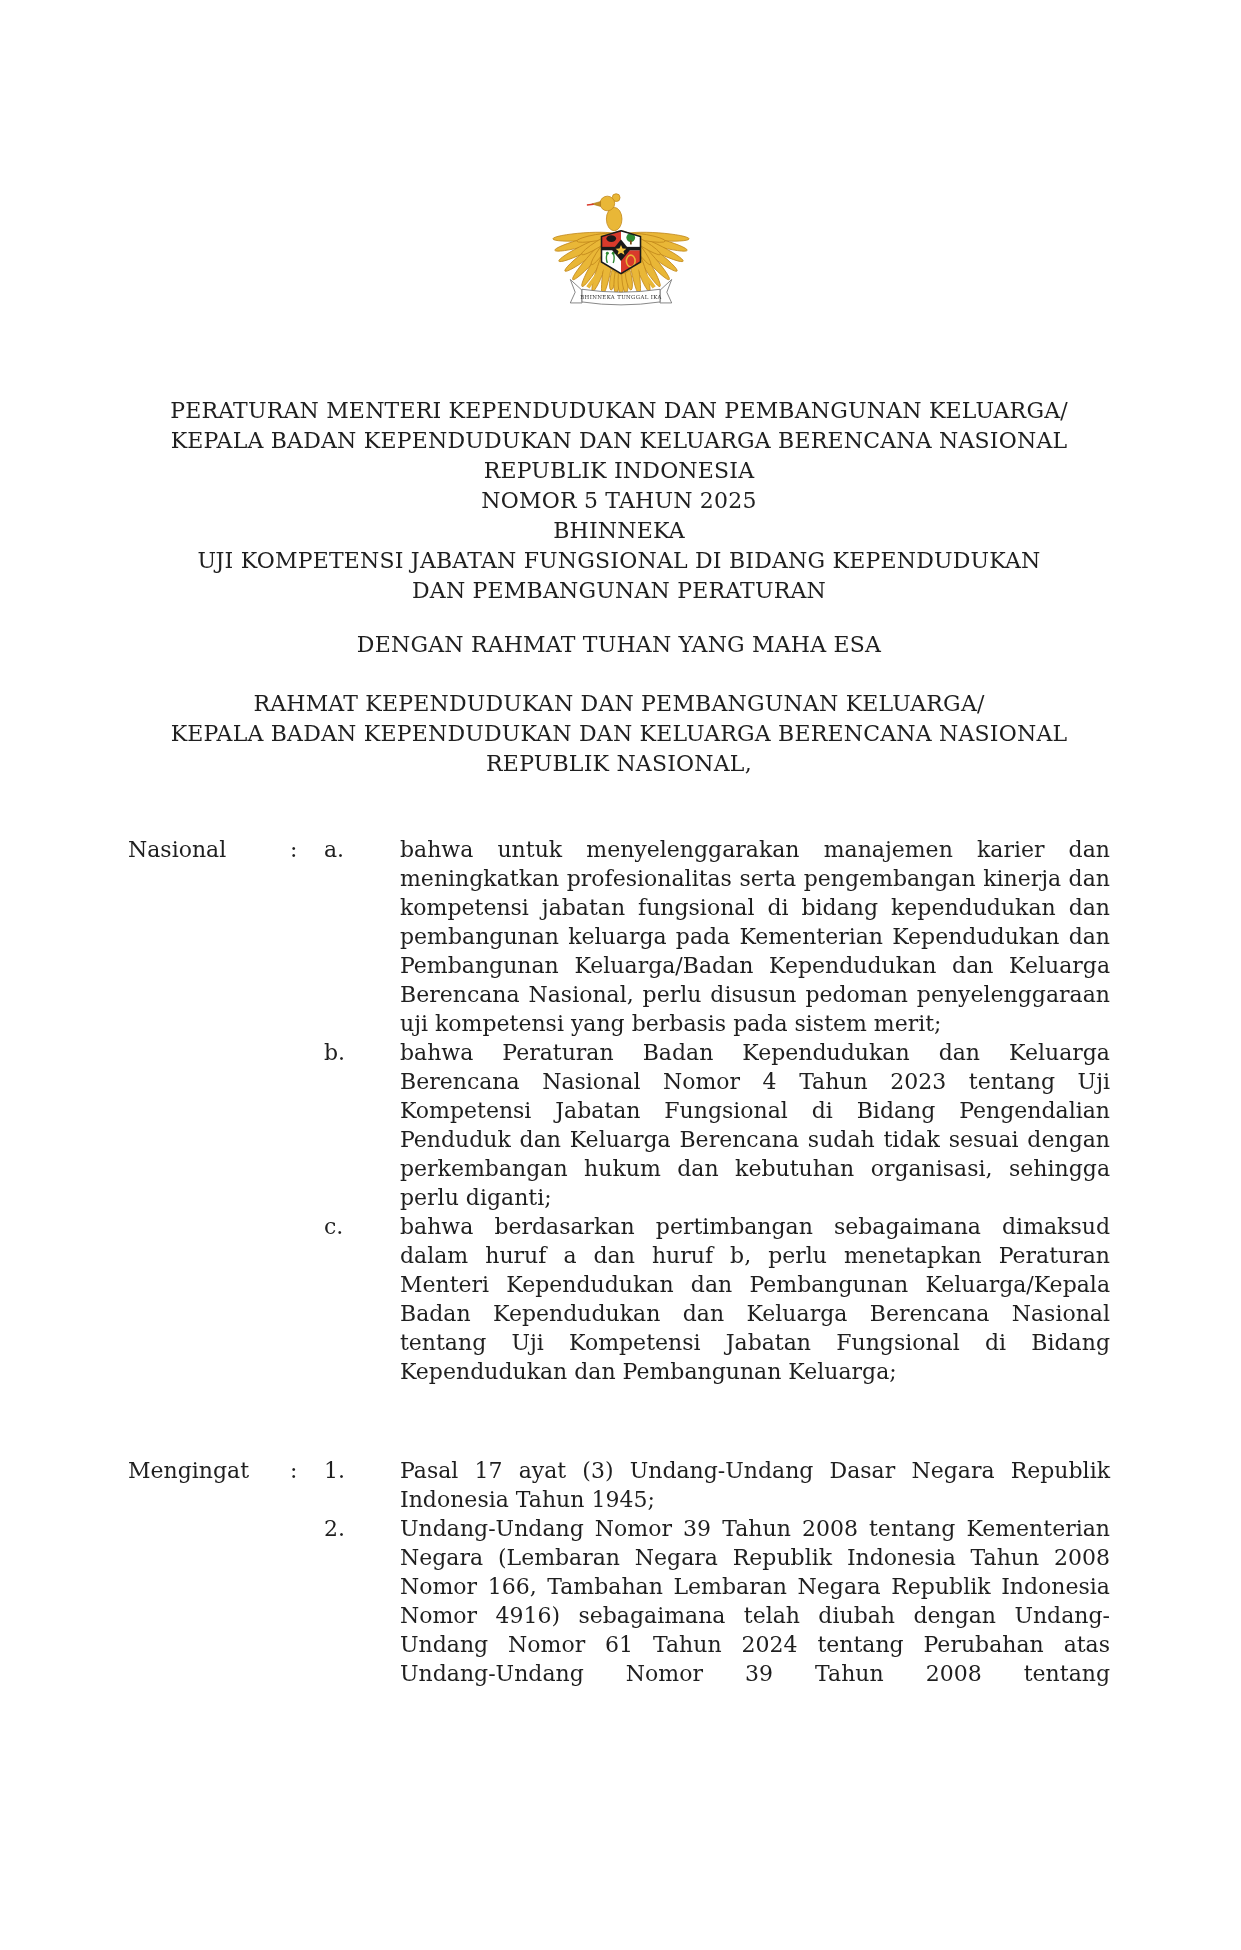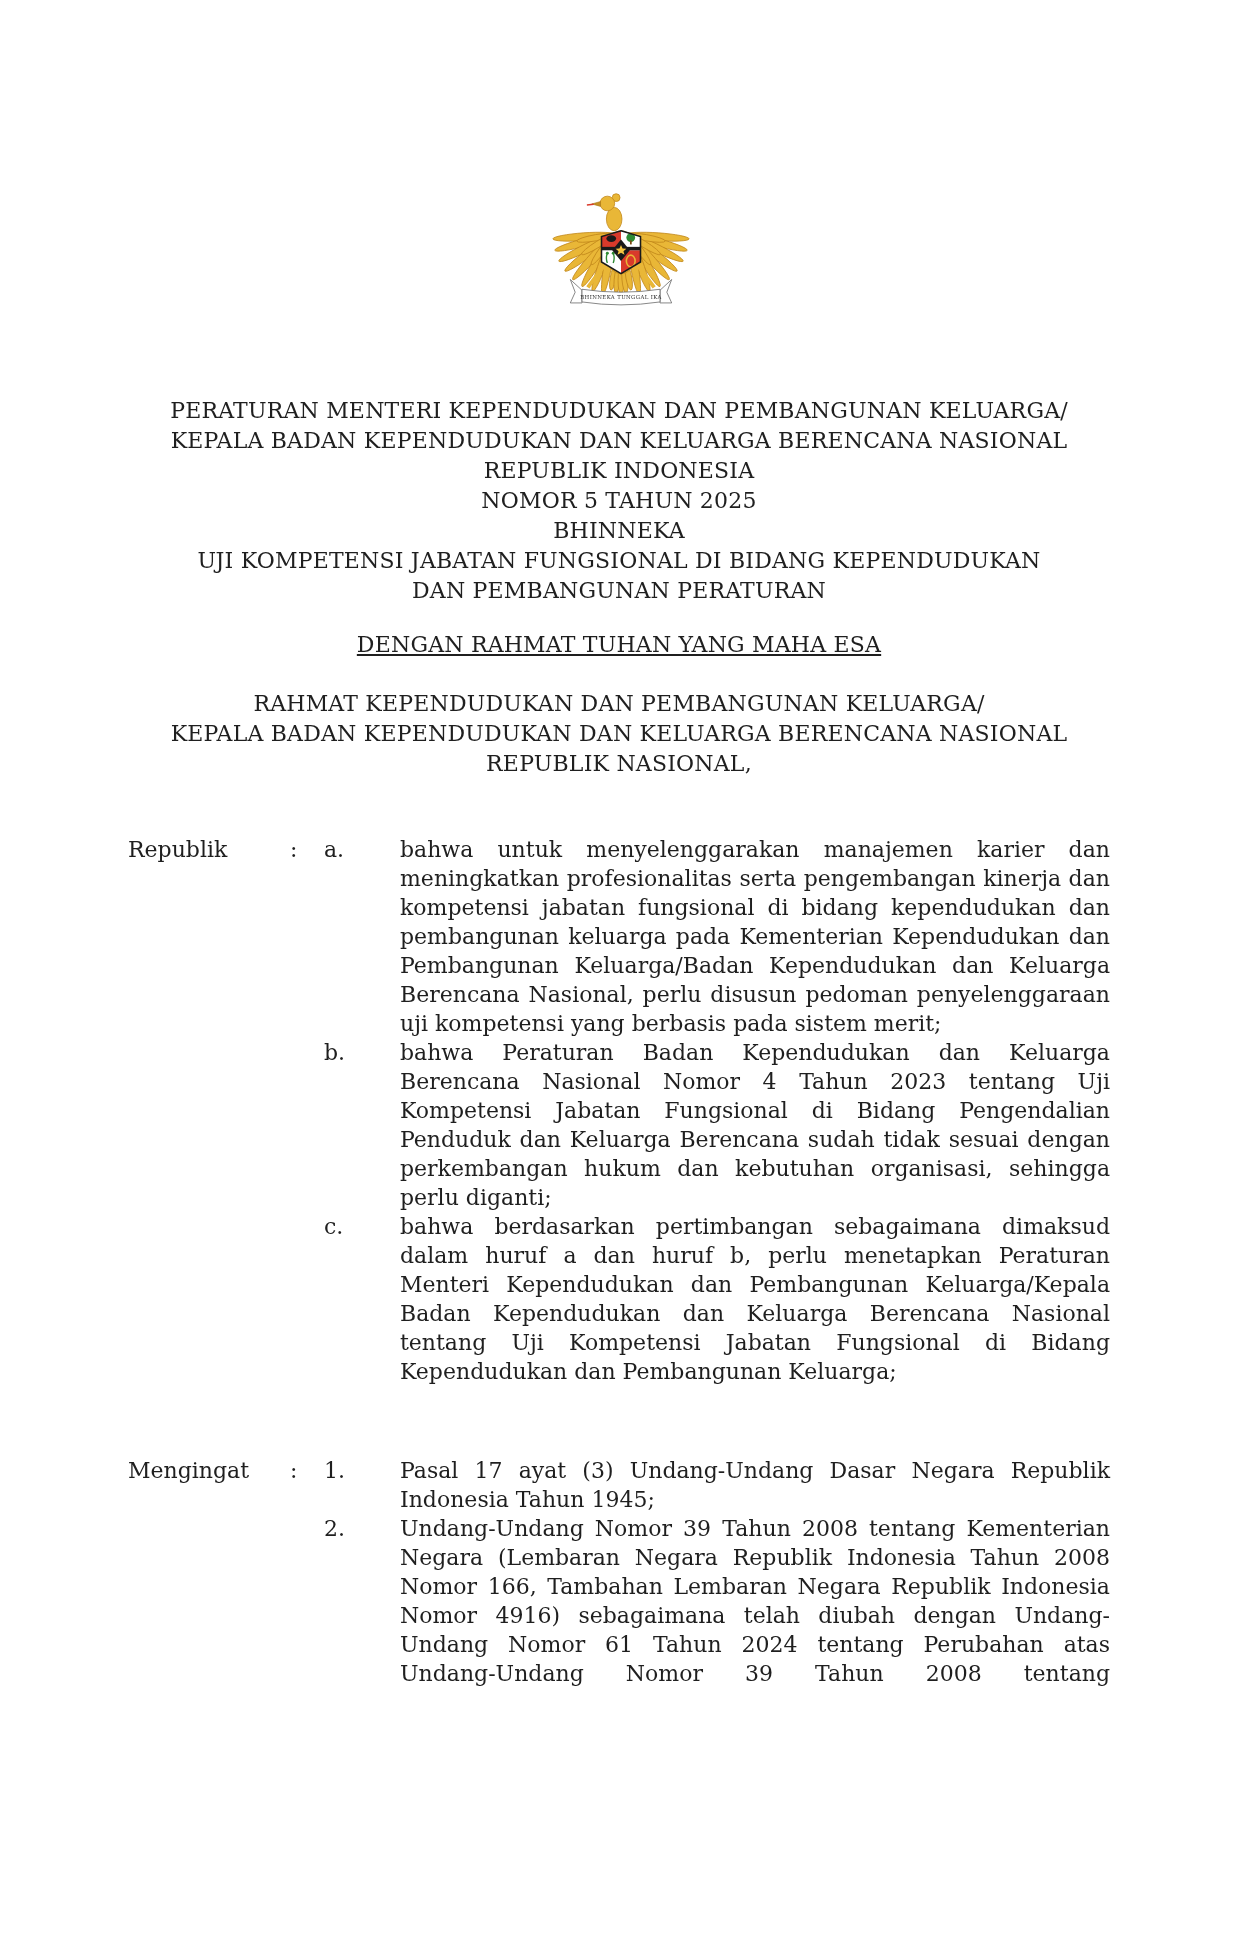--- a/index.html
+++ b/index.html
@@ -20,21 +20,21 @@
     position:absolute;
     top:396px; left:128px;
     width:982px;
     font-size:22px;
   }
   .title-block, .invocation, .authority {
     text-align:center;
     line-height:30px;
     letter-spacing:0.2px;
   }
-  .invocation { margin-top:24px;text-decoration:underline; }
+  .invocation { margin-top:24px; }
   .authority  { margin-top:29px; }
   .clause {
     margin-top:56px;
     display:grid;
     grid-template-columns:162px 34px 1fr;
     line-height:29px;
   }
   .clause.mengingat { margin-top:70px; }
   .clause-label, .clause-colon { line-height:29px; }
   .citem {
@@ -152,21 +152,21 @@
 
     <div class="invocation">DENGAN RAHMAT TUHAN YANG MAHA ESA</div>
 
     <div class="authority">
       <div>RAHMAT KEPENDUDUKAN DAN PEMBANGUNAN KELUARGA/</div>
       <div>KEPALA BADAN KEPENDUDUKAN DAN KELUARGA BERENCANA NASIONAL</div>
       <div>REPUBLIK NASIONAL,</div>
     </div>
 
     <div class="clause">
-      <div class="clause-label">Republik</div>
+      <div class="clause-label">Nasional</div>
       <div class="clause-colon">:</div>
       <div class="clause-items">
         <div class="citem">
           <div class="cmarker">a.</div>
           <div class="ctext">bahwa untuk menyelenggarakan manajemen karier dan meningkatkan profesionalitas serta pengembangan kinerja dan kompetensi jabatan fungsional di bidang kependudukan dan pembangunan keluarga pada Kementerian Kependudukan dan Pembangunan Keluarga/Badan Kependudukan dan Keluarga Berencana Nasional, perlu disusun pedoman penyelenggaraan uji kompetensi yang berbasis pada sistem merit;</div>
         </div>
         <div class="citem">
           <div class="cmarker">b.</div>
           <div class="ctext">bahwa Peraturan Badan Kependudukan dan Keluarga Berencana Nasional Nomor 4 Tahun 2023 tentang Uji Kompetensi Jabatan Fungsional di Bidang Pengendalian Penduduk dan Keluarga Berencana sudah tidak sesuai dengan perkembangan hukum dan kebutuhan organisasi, sehingga perlu diganti;</div>
         </div>

